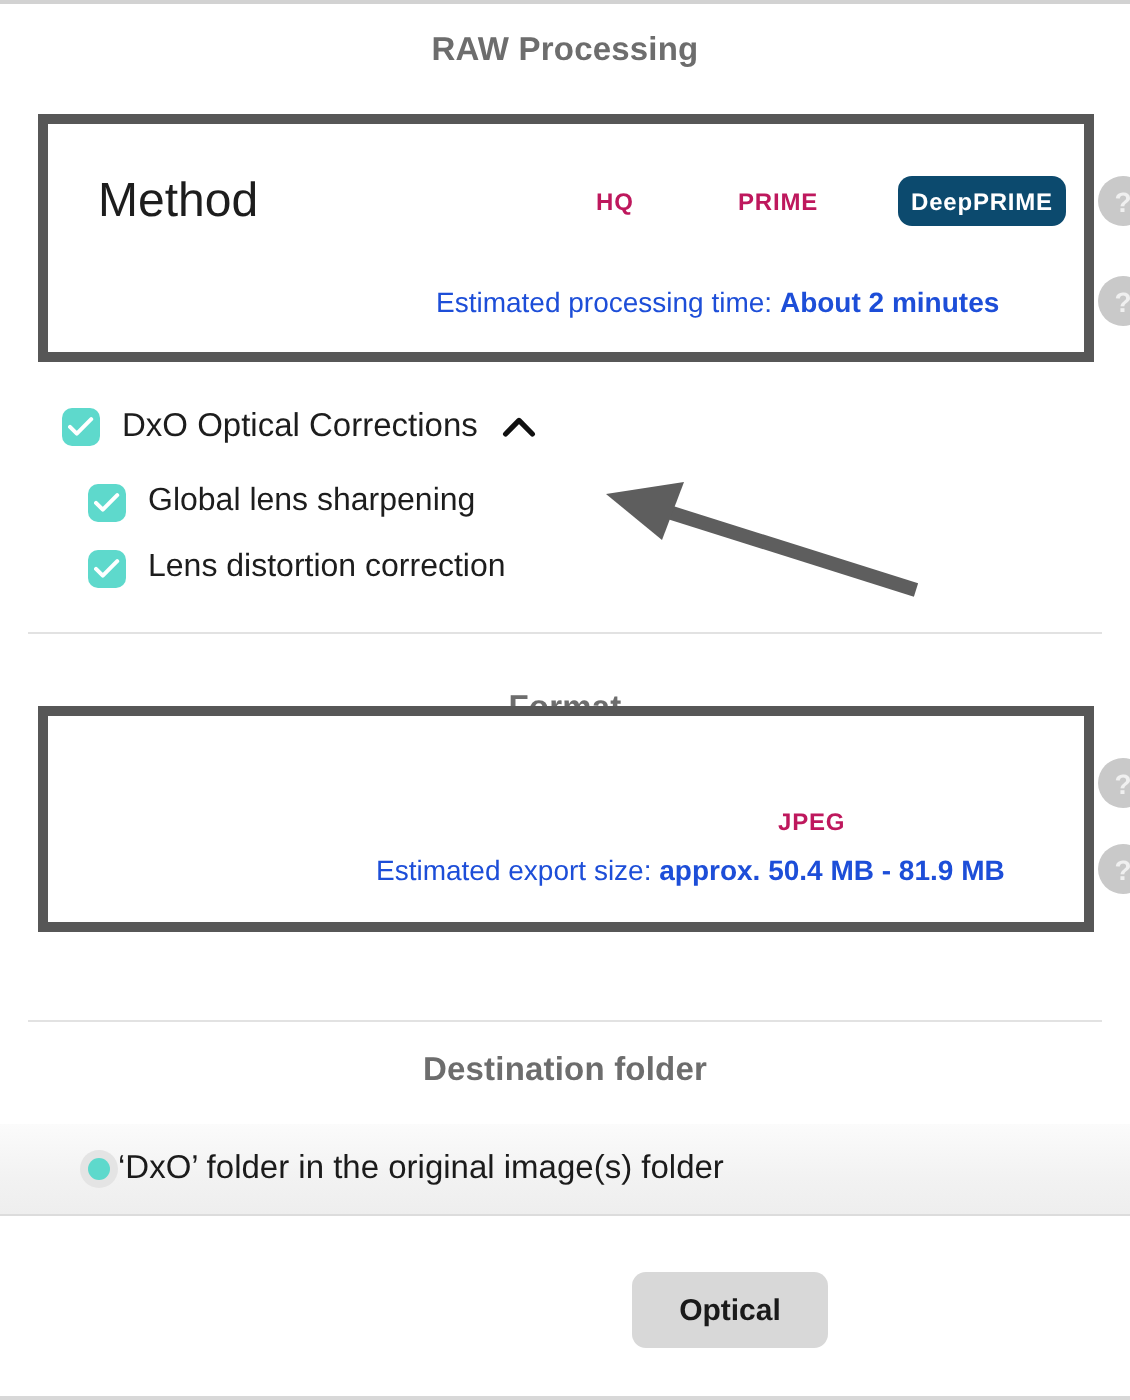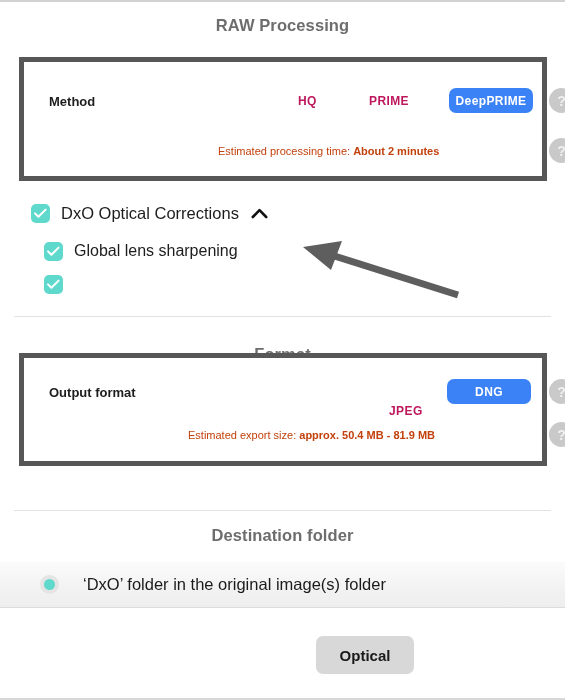--- a/index.html
+++ b/index.html
@@ -43,34 +43,34 @@
     box-sizing: border-box;
   }
 
   .row {
     position: absolute;
     display: flex;
     align-items: center;
   }
 
   .big-label {
-    font-size: 13px;
+    font-size: 24px;
     color: #1d1d1d;
-    font-weight: bold;
+    font-weight: normal;
   }
 
   .opt-label {
     font-size: 12px;
     font-weight: bold;
     color: #be185d;
     letter-spacing: 0.4px;
   }
 
   .pill {
-    background: #3b82f6;
+    background: #0c4a6e;
     color: #ffffff;
     font-size: 12px;
     font-weight: bold;
     letter-spacing: 0.4px;
     border-radius: 7px;
     display: flex;
     align-items: center;
     justify-content: center;
     text-align: center;
     border: none;
@@ -88,22 +88,22 @@
     font-weight: bold;
     display: flex;
     align-items: center;
     justify-content: center;
     font-family: "Liberation Sans", sans-serif;
     cursor: pointer;
     user-select: none;
   }
 
   .est-text {
-    font-size: 11px;
-    color: #c2410c;
+    font-size: 14px;
+    color: #1d4ed8;
     white-space: nowrap;
   }
   .est-text b { font-weight: bold; }
 
   
   .chk {
     width: 19px;
     height: 19px;
     border-radius: 5px;
     background: #5ed9cc;
@@ -161,21 +161,20 @@
   .radio i {
     display: block;
     width: 11px;
     height: 11px;
     border-radius: 50%;
     background: #5ed9cc;
   }
   .dest-label {
     font-size: 16.5px;
     color: #1b1b1b;
-    margin-left: 24px;
     white-space: nowrap;
   }
 
   
   .btn {
     border: none;
     border-radius: 7px;
     font-family: "Liberation Sans", sans-serif;
     font-size: 15px;
     font-weight: bold;
@@ -248,34 +247,33 @@
       </svg>
     </span>
   </div>
 
   <div class="row" style="left:44px; top:270px; height:24px;">
     <span class="chk">
       <svg width="13" height="11" viewBox="0 0 13 11">
         <path d="M1 5.4 L4.4 8.8 L11.6 1.6" stroke="#ffffff" stroke-width="2" fill="none" stroke-linecap="round" stroke-linejoin="round"></path>
       </svg>
     </span>
+    <span class="chk-label sub">Lens distortion correction</span>
   </div>
 
   <div class="divider" style="top:314px;"></div>
 
   <div class="section-title" style="position:absolute; left:0; right:0; top:343px;">Format</div>
 
   <div class="frame-box" style="left:19px; top:351px; width:528px; height:113px;">
 
     <div class="row" style="left:25px; top:18px; width:470px; height:32px;">
-      <span class="big-label">Output format</span>
 
       <span class="opt-label" style="position:absolute; left:340px;margin-top:38px;">JPEG</span>
 
-      <span class="pill" style="position:absolute; left:398px; top:3px; width:84px; height:25px;">DNG</span>
 
       <span class="help" style="position:absolute; left:500px; top:3px;">?</span>
     </div>
 
     <div class="row" style="left:25px; top:64px; width:470px; height:26px;">
       <span class="est-text" style="position:absolute; left:139px;">
         <span>Estimated export size:</span>
         <b>approx. 50.4 MB - 81.9 MB</b>
       </span>
 

